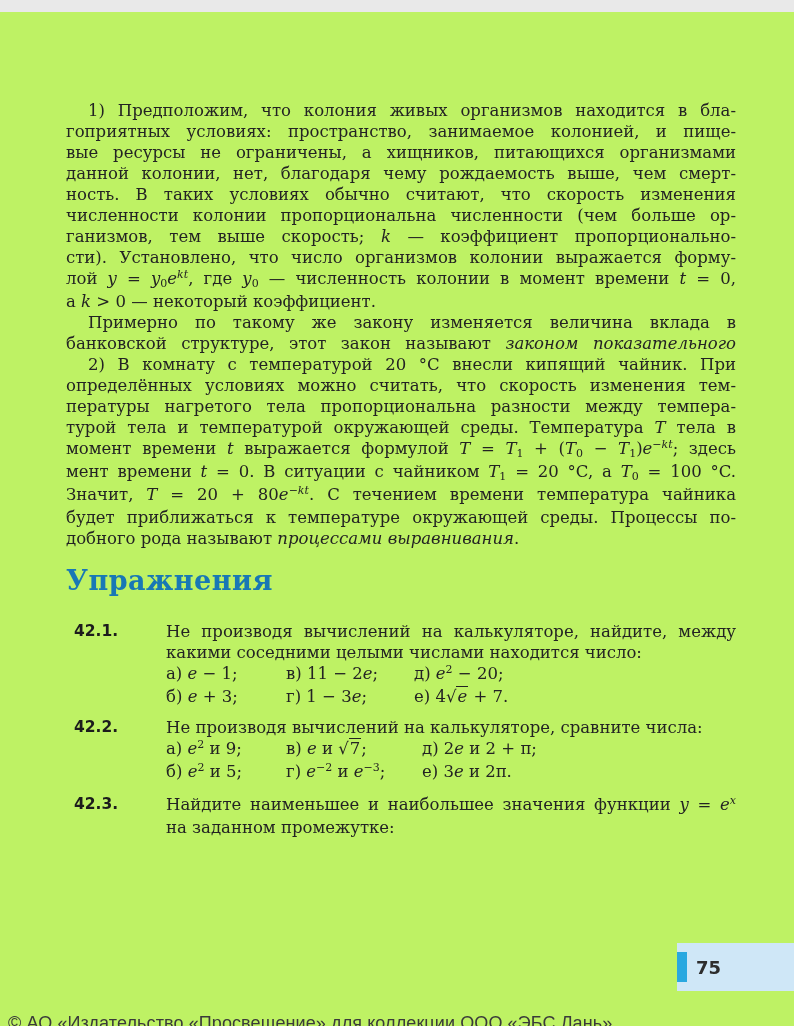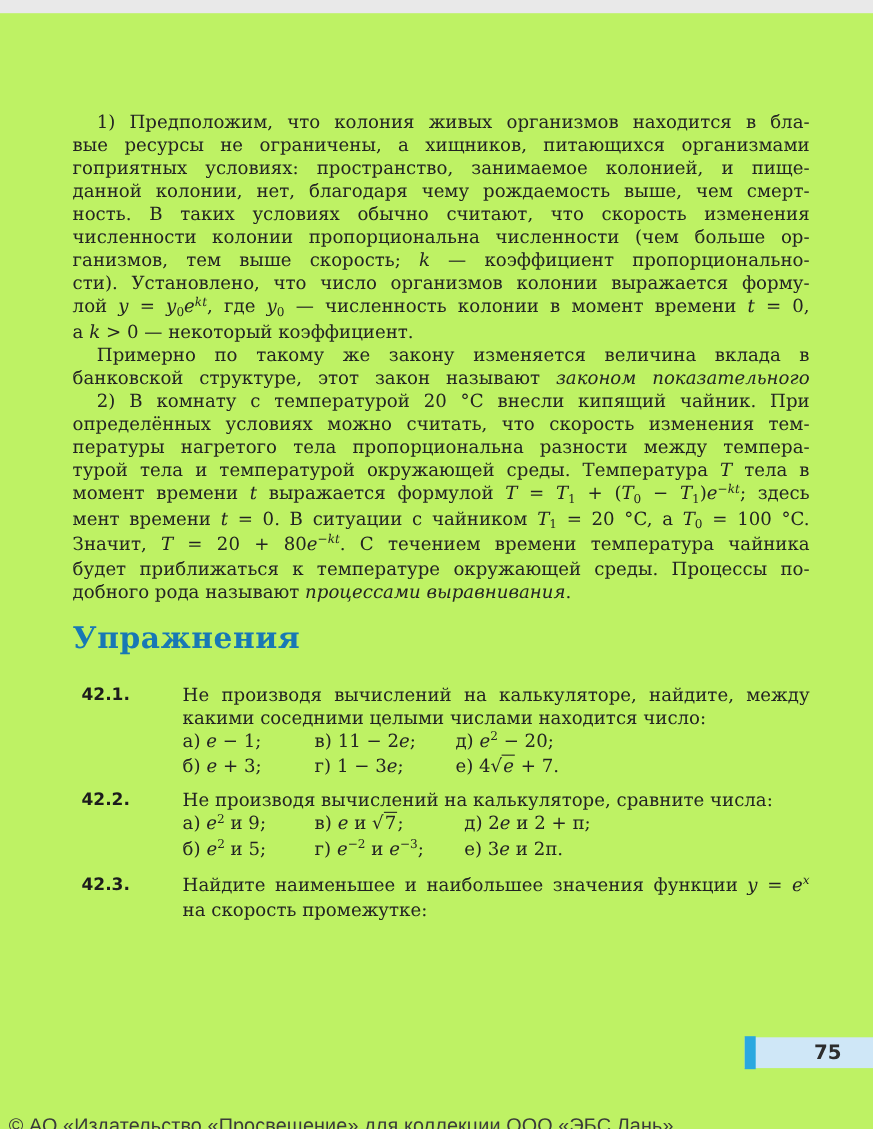--- a/index.html
+++ b/index.html
@@ -51,23 +51,23 @@
     color:#1c1c1c;
   }
   .exbody{ flex:1; min-width:0; }
   .exgrid{
     display:grid;
   }
   .exitem{
     font-size:16.5px; line-height:21px; white-space:nowrap;
   }
   .page-badge{
-    position:absolute; top:931px; right:0; width:117px; height:28px;
+    position:absolute; top:931px; right:0; width:117px; height:48px;
     background:var(--badge-bg,#cfe7f7);
-    display:flex; align-items:center;gap:44px;
+    display:flex; align-items:center;
   }
   .badge-bar{
     width:10px; height:30px; background:var(--badge-bar,#29a8e0);
     flex:0 0 10px;
   }
   .badge-num{
     font-family:"DejaVu Sans","Liberation Sans",sans-serif;
     font-weight:bold; font-size:18px; color:#2d2d2d;
     padding-left:9px;
   }
@@ -79,22 +79,22 @@
   }
 </style>
 </head>
 <body>
 
 <div class="page">
   <div class="content">
     <div>
         <div class="paragraph">
           <div class="pline indent">1) Предположим, что колония живых организмов находится в бла-</div>
+          <div class="pline">гоприятных условиях: пространство, занимаемое колонией, и пище-</div>
           <div class="pline">вые ресурсы не ограничены, а хищников, питающихся организмами</div>
-          <div class="pline">гоприятных условиях: пространство, занимаемое колонией, и пище-</div>
           <div class="pline">данной колонии, нет, благодаря чему рождаемость выше, чем смерт-</div>
           <div class="pline">ность. В таких условиях обычно считают, что скорость изменения</div>
           <div class="pline">численности колонии пропорциональна численности (чем больше ор-</div>
           <div class="pline">ганизмов, тем выше скорость; <i>k</i> — коэффициент пропорционально-</div>
           <div class="pline">сти). Установлено, что число организмов колонии выражается форму-</div>
           <div class="pline">лой <i>y</i> = <i>y</i><sub>0</sub><i>e</i><sup><i>kt</i></sup>, где <i>y</i><sub>0</sub> — численность колонии в момент времени <i>t</i> = 0,</div>
           <div class="pline last">а <i>k</i> &gt; 0 — некоторый коэффициент.</div>
         </div>
         <div class="paragraph">
           <div class="pline indent">Примерно по такому же закону изменяется величина вклада в</div>
@@ -140,21 +140,21 @@
               <div class="exitem">б) <i>e</i><sup>2</sup> и 5;</div>
               <div class="exitem">г) <i>e</i><sup>−2</sup> и <i>e</i><sup>−3</sup>;</div>
               <div class="exitem">е) 3<i>e</i> и 2π.</div>
             </div>
           </div>
         </div>
         <div class="exercise">
           <div class="exnum">42.3.</div>
           <div class="exbody">
             <div class="pline">Найдите наименьшее и наибольшее значения функции <i>y</i> = <i>e</i><sup><i>x</i></sup></div>
-            <div class="pline last">на скорость промежутке:</div>
+            <div class="pline last">на заданном промежутке:</div>
           </div>
         </div>
       </div>
   </div>
 
   <div class="page-badge">
     <div class="badge-bar"></div>
     <span class="badge-num">75</span>
   </div>
 

